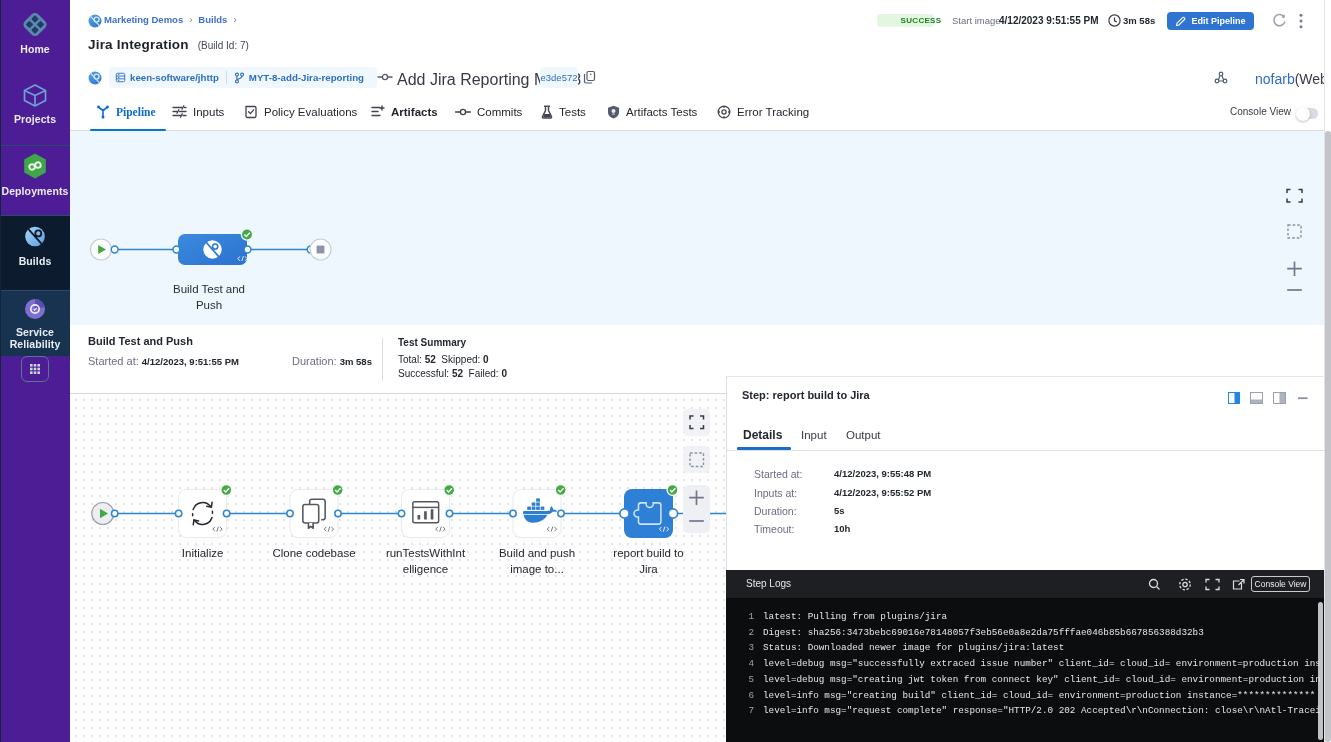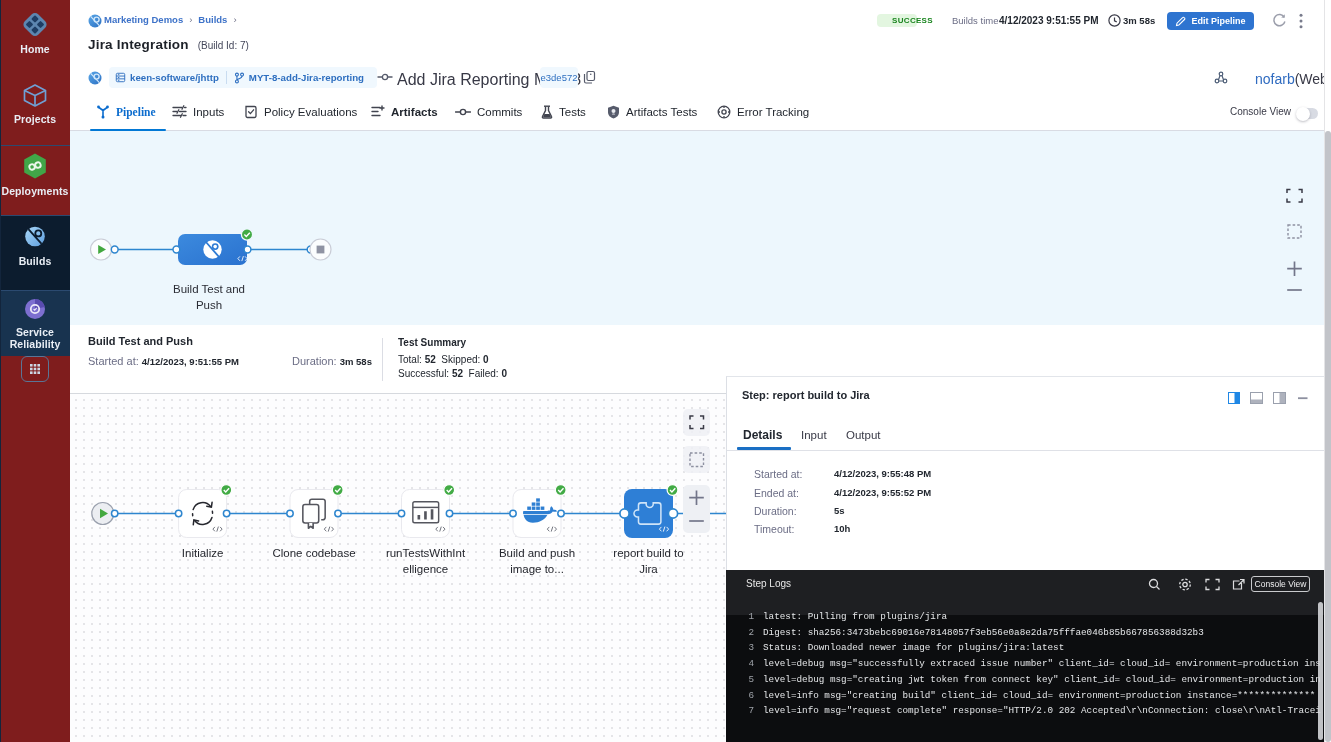--- a/index.html
+++ b/index.html
@@ -2,21 +2,21 @@
 <html><head>
 <meta charset="utf-8">
 <style>
 * { margin:0; padding:0; box-sizing:border-box; }
 html,body { width:1331px; height:742px; overflow:hidden; background:#fff;
   font-family:"Liberation Sans", sans-serif; }
 #app { position:relative; width:1331px; height:742px; overflow:hidden; }
 .abs { position:absolute; }
 
 
-#sidebar { position:absolute; left:0; top:0; width:70px; height:742px; background:#7f1d1d; }
+#sidebar { position:absolute; left:0; top:0; width:70px; height:742px; background:#4c1d95; }
 #sidebar .edge { position:absolute; left:0; top:0; width:1px; height:742px; background:#13253c; }
 .navitem { position:absolute; left:0; width:70px; text-align:center; color:#e9eef5; }
 .navitem .lbl { font-size:10.5px; font-weight:700; letter-spacing:0.1px; }
 .nav-div { position:absolute; left:0; width:70px; height:1px; background:#2b4a70; }
 
 
 #header { position:absolute; left:70px; top:0; width:1261px; height:93px; background:#fff; }
 .crumb { position:absolute; top:14px; left:34px; font-size:9.5px; color:#3d72c8; font-weight:600; }
 .crumb .sep { color:#6b6d85; font-weight:400; padding:0 6px; }
 #title { position:absolute; left:18px; top:37px; font-size:13.5px; font-weight:700; color:#1d2128; letter-spacing:0.2px; }
@@ -40,21 +40,21 @@
 
 
 #graph { position:absolute; left:70px; top:394px; width:656px; height:348px; background:#fdfdfe;
   background-image:radial-gradient(circle, #e5e5e8 0.9px, transparent 1.1px);
   background-size:8px 8px; background-position:2px 2px; }
 
 
 #panel { position:absolute; left:726px; top:376px; width:599px; height:432px; background:#fff;
   border-left:1px solid #dcdfe5; border-top:1px solid #e2e5ea; }
 #steplogs { position:absolute; left:726px; top:570px; width:605px; height:172px; background:#0c0d0f; }
-#loghead { position:absolute; left:0; top:0; width:100%; height:45px; background:#1e1f22; }
+#loghead { position:absolute; left:0; top:0; width:100%; height:28px; background:#1e1f22; }
 .logline { position:absolute; left:0; width:100%; height:15.7px; font-family:"Liberation Mono", monospace;
   font-size:9.3px; white-space:pre; color:#e4e6e8; }
 .logline .num { position:absolute; width:28px; top:0; text-align:right; color:#9fa3a9; }
 
 
 #sb-track { position:absolute; left:1324px; top:0; width:7px; height:742px; background:#fff; border-left:1px solid #e4e4e6; }
 #sb-thumb { position:absolute; left:1325px; top:131px; width:6px; height:611px; background:#c2c4c9; border-radius:3px; }
 
 .g { color:#6b6d85; font-weight:400; }
 .b { color:#22272f; font-weight:700; }
@@ -153,28 +153,28 @@
         <stop offset="0" stop-color="#59a7e8"></stop>
             <stop offset="1" stop-color="#2b6fc2"></stop>
       </linearGradient>
         </defs>
       <circle cx="7" cy="7" r="6.5" fill="url(#cim)"></circle>
       <circle cx="8.6" cy="5.6" r="2.5" fill="none" stroke="#cfe6fa" stroke-width="1.4"></circle>
       <path d="M2.6 2.4 L11.6 11.8" stroke="#cfe6fa" stroke-width="1.2"></path>
     </svg>
     <div class="crumb">Marketing Demos<span class="sep">›</span>Builds<span class="sep">›</span></div>
 
-    <div class="abs" style="left:807px;top:14px;width:40px;height:13px;background:#e3f6e0;border-radius:4px;display:flex;align-items:center;justify-content:center;gap:3px;padding-left:28px;">
+    <div class="abs" style="left:807px;top:14px;width:57px;height:13px;background:#e3f6e0;border-radius:4px;display:flex;align-items:center;justify-content:center;gap:3px;padding-left:28px;">
       <svg width="8" height="8" viewBox="0 0 8 8">
           <circle cx="4" cy="4" r="4" fill="#1d9a23"></circle>
           <path d="M2.2 4 l1.3 1.3 l2.4 -2.6" stroke="#fff" stroke-width="1" fill="none"></path>
         </svg>
       <span style="font-size:8px;font-weight:700;color:#1a851f;letter-spacing:0.3px;">SUCCESS</span>
     </div>
-    <div class="abs g" style="left:882px;top:15px;font-size:9.5px;">Builds time</div>
+    <div class="abs g" style="left:882px;top:15px;font-size:9.5px;">Start image</div>
     <div class="abs b" style="left:929px;top:14.5px;font-size:10px;">4/12/2023 9:51:55 PM</div>
     <svg class="abs" style="left:1038px;top:14px;" width="13" height="13" viewBox="0 0 13 13">
       <circle cx="6.5" cy="6.5" r="5.6" fill="none" stroke="#383946" stroke-width="1.2"></circle>
       <path d="M6.5 3.4 L6.5 6.8 L8.7 7.9" stroke="#383946" stroke-width="1.2" fill="none"></path>
     </svg>
     <div class="abs b" style="left:1053px;top:14.5px;font-size:9.5px;">3m 58s</div>
     <div class="abs" style="left:1097px;top:12px;width:87px;height:18px;background:#2e74d0;border-radius:4px;display:flex;align-items:center;justify-content:center;gap:5px;">
       <svg width="11" height="11" viewBox="0 0 11 11">
           <path d="M1.5 9.5 L2 7.2 L7.6 1.6 a1.1 1.1 0 0 1 1.6 0 l0.3 0.3 a1.1 1.1 0 0 1 0 1.6 L3.9 9 Z" fill="none" stroke="#fff" stroke-width="1.1"></path>
         </svg>
@@ -531,21 +531,21 @@
       <rect x="51.5" y="1" width="5.5" height="10" fill="#aeb2bd"></rect>
       <rect x="70" y="5.3" width="9.5" height="1.8" fill="#8d90a0"></rect>
     </svg>
     <div class="abs b" style="left:16px;top:51px;font-size:12px;">Details</div>
     <div class="abs" style="left:74px;top:52px;font-size:11.5px;color:#383946;">Input</div>
     <div class="abs" style="left:119px;top:52px;font-size:11.5px;color:#383946;">Output</div>
     <div class="abs" style="left:10px;top:70px;width:54px;height:2.5px;background:#1a6fc4;border-radius:1px;"></div>
     <div class="abs" style="left:0;top:73px;width:599px;height:1px;background:#dfe1e7;"></div>
     <div class="abs" style="left:27px;top:90.5px;font-size:10.5px;color:#6b6d85;">Started at:</div>
     <div class="abs b" style="left:107px;top:91px;font-size:9.5px;">4/12/2023, 9:55:48 PM</div>
-    <div class="abs" style="left:27px;top:109.5px;font-size:10.5px;color:#6b6d85;">Ended at:</div>
+    <div class="abs" style="left:27px;top:109.5px;font-size:10.5px;color:#6b6d85;">Inputs at:</div>
     <div class="abs b" style="left:107px;top:110px;font-size:9.5px;">4/12/2023, 9:55:52 PM</div>
     <div class="abs" style="left:27px;top:127.5px;font-size:10.5px;color:#6b6d85;">Duration:</div>
     <div class="abs b" style="left:107px;top:128px;font-size:9.5px;">5s</div>
     <div class="abs" style="left:27px;top:145.5px;font-size:10.5px;color:#6b6d85;">Timeout:</div>
     <div class="abs b" style="left:107px;top:146px;font-size:9.5px;">10h</div>
   </div>
   <div id="steplogs">
     <div id="loghead">
       <div class="abs" style="left:20px;top:8px;font-size:10px;color:#e8e8e8;">Step Logs</div>
       <svg class="abs" style="left:422px;top:8px;" width="100" height="13" viewBox="0 0 100 13">

